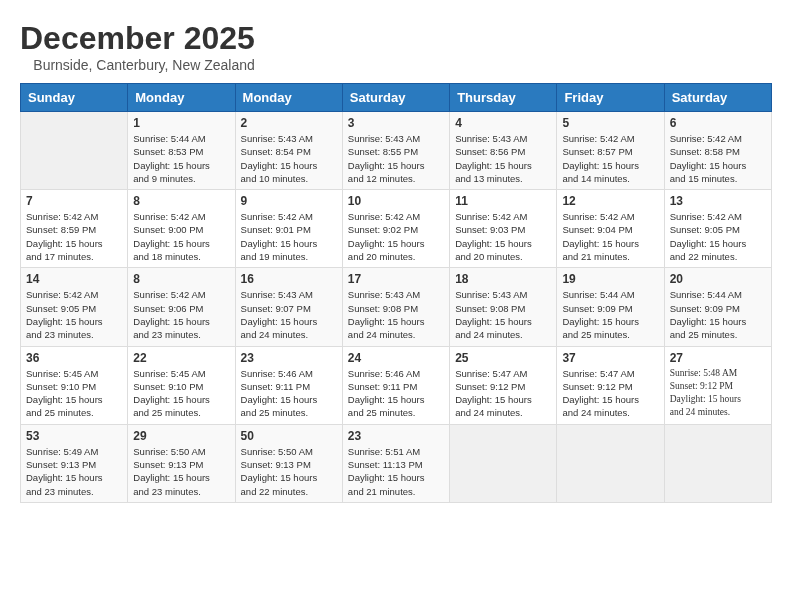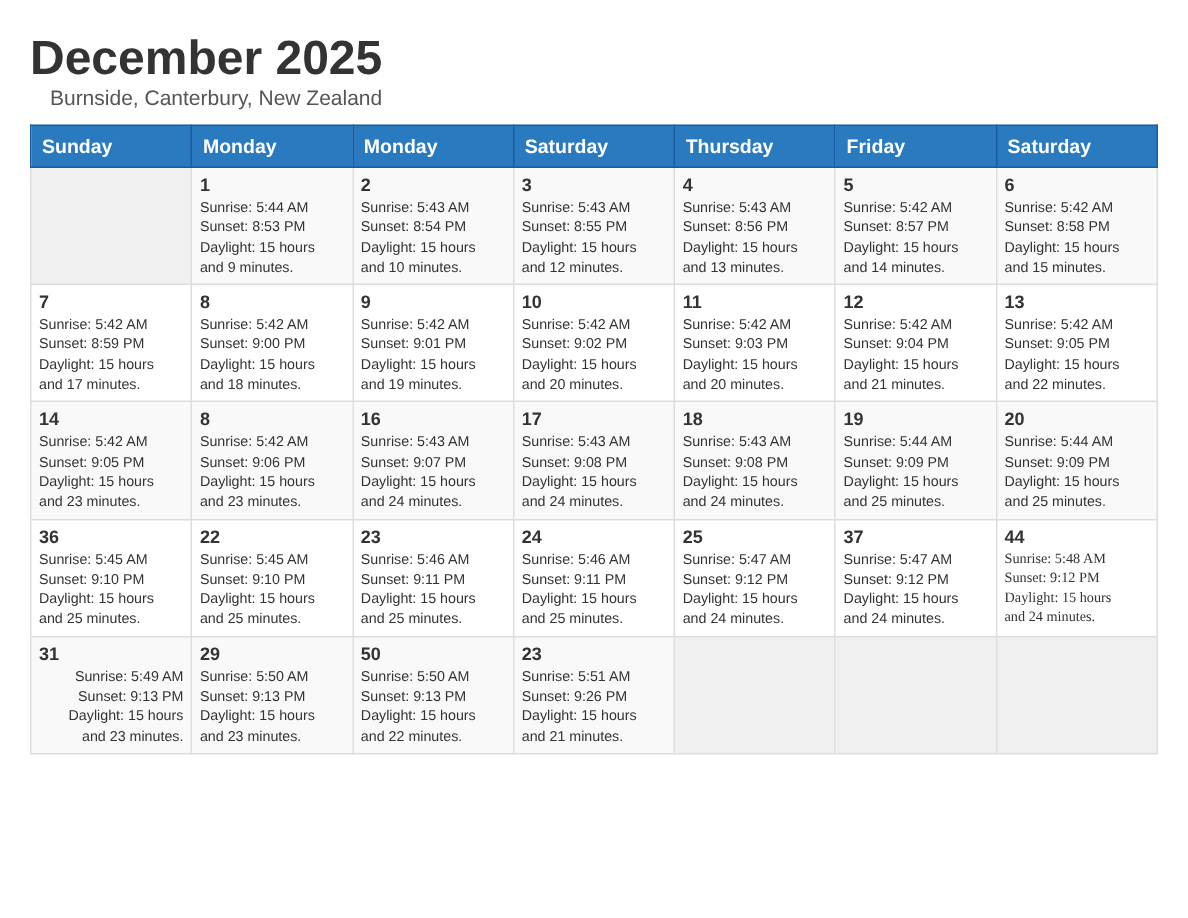--- a/index.html
+++ b/index.html
@@ -299,31 +299,31 @@
 and 24 minutes.</div>
         </td>
         <td>
           <span class="day-num">37</span>
           <div class="cell-text" style="white-space: pre-line;">Sunrise: 5:47 AM
 Sunset: 9:12 PM
 Daylight: 15 hours
 and 24 minutes.</div>
         </td>
         <td>
-          <span class="day-num">44</span>
+          <span class="day-num">27</span>
           <div class="cell-text" style="white-space: pre-line; font-family: Liberation Serif, serif;">Sunrise: 5:48 AM
 Sunset: 9:12 PM
 Daylight: 15 hours
 and 24 minutes.</div>
         </td>
       </tr>
       <tr>
         <td>
-          <span class="day-num">31</span>
-          <div class="cell-text" style="white-space: pre-line; text-align: right;">Sunrise: 5:49 AM
+          <span class="day-num">53</span>
+          <div class="cell-text" style="white-space: pre-line;">Sunrise: 5:49 AM
 Sunset: 9:13 PM
 Daylight: 15 hours
 and 23 minutes.</div>
         </td>
         <td>
           <span class="day-num">29</span>
           <div class="cell-text" style="white-space: pre-line;">Sunrise: 5:50 AM
 Sunset: 9:13 PM
 Daylight: 15 hours
 and 23 minutes.</div>
@@ -331,21 +331,21 @@
         <td>
           <span class="day-num">50</span>
           <div class="cell-text" style="white-space: pre-line;">Sunrise: 5:50 AM
 Sunset: 9:13 PM
 Daylight: 15 hours
 and 22 minutes.</div>
         </td>
         <td>
           <span class="day-num">23</span>
           <div class="cell-text" style="white-space: pre-line;">Sunrise: 5:51 AM
-Sunset: 9:26 PM
+Sunset: 11:13 PM
 Daylight: 15 hours
 and 21 minutes.</div>
         </td>
         <td class="empty-cell"></td>
         <td class="empty-cell"></td>
         <td class="empty-cell"></td>
       </tr>
     </tbody>
 </table>
 

